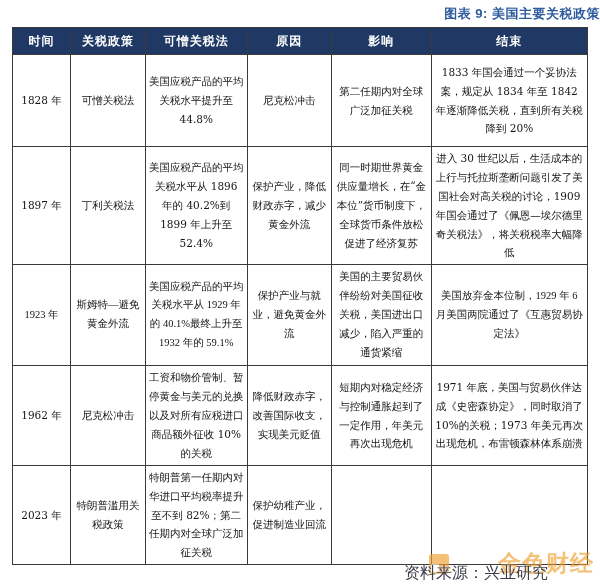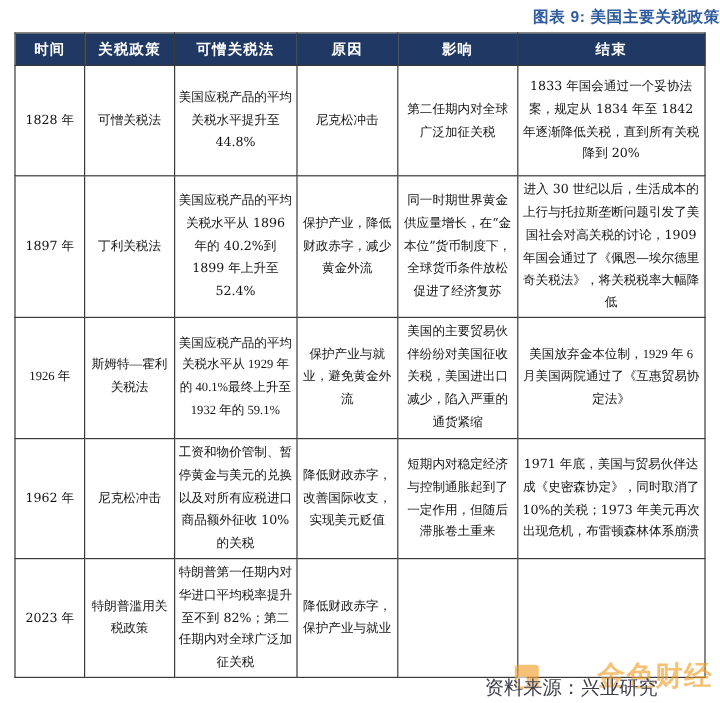--- a/index.html
+++ b/index.html
@@ -147,40 +147,40 @@
         </tr>
         <tr>
           <td>1897 年</td>
           <td>丁利关税法</td>
           <td>美国应税产品的平均关税水平从 1896 年的 40.2%到 1899 年上升至 52.4%</td>
           <td>保护产业，降低财政赤字，减少黄金外流</td>
           <td>同一时期世界黄金供应量增长，在“金本位”货币制度下，全球货币条件放松促进了经济复苏</td>
           <td>进入 30 世纪以后，生活成本的上行与托拉斯垄断问题引发了美国社会对高关税的讨论，1909 年国会通过了《佩恩—埃尔德里奇关税法》，将关税税率大幅降低</td>
         </tr>
         <tr>
-          <td>1926 年</td>
-          <td>斯姆特—霍利关税法</td>
+          <td>1923 年</td>
+          <td>斯姆特—避免黄金外流</td>
           <td>美国应税产品的平均关税水平从 1929 年的 40.1%最终上升至 1932 年的 59.1%</td>
           <td>保护产业与就业，避免黄金外流</td>
           <td>美国的主要贸易伙伴纷纷对美国征收关税，美国进出口减少，陷入严重的通货紧缩</td>
           <td>美国放弃金本位制，1929 年 6 月美国两院通过了《互惠贸易协定法》</td>
         </tr>
         <tr>
           <td>1962 年</td>
           <td>尼克松冲击</td>
           <td>工资和物价管制、暂停黄金与美元的兑换以及对所有应税进口商品额外征收 10%的关税</td>
           <td>降低财政赤字，改善国际收支，实现美元贬值</td>
-          <td>短期内对稳定经济与控制通胀起到了一定作用，但随后滞胀卷土重来</td>
+          <td>短期内对稳定经济与控制通胀起到了一定作用，年美元再次出现危机</td>
           <td>1971 年底，美国与贸易伙伴达成《史密森协定》，同时取消了 10%的关税；1973 年美元再次出现危机，布雷顿森林体系崩溃</td>
         </tr>
         <tr>
           <td>2023 年</td>
           <td>特朗普滥用关税政策</td>
           <td>特朗普第一任期内对华进口平均税率提升至不到 82%；第二任期内对全球广泛加征关税</td>
-          <td>降低财政赤字，保护产业与就业</td>
+          <td>保护幼稚产业，促进制造业回流</td>
           <td></td>
           <td></td>
         </tr>
       </tbody>
   </table>
 
   <div class="footer">
     <div class="watermark">
       <span class="jinse-icon"></span>
       <span class="watermark-text">金色财经</span>

